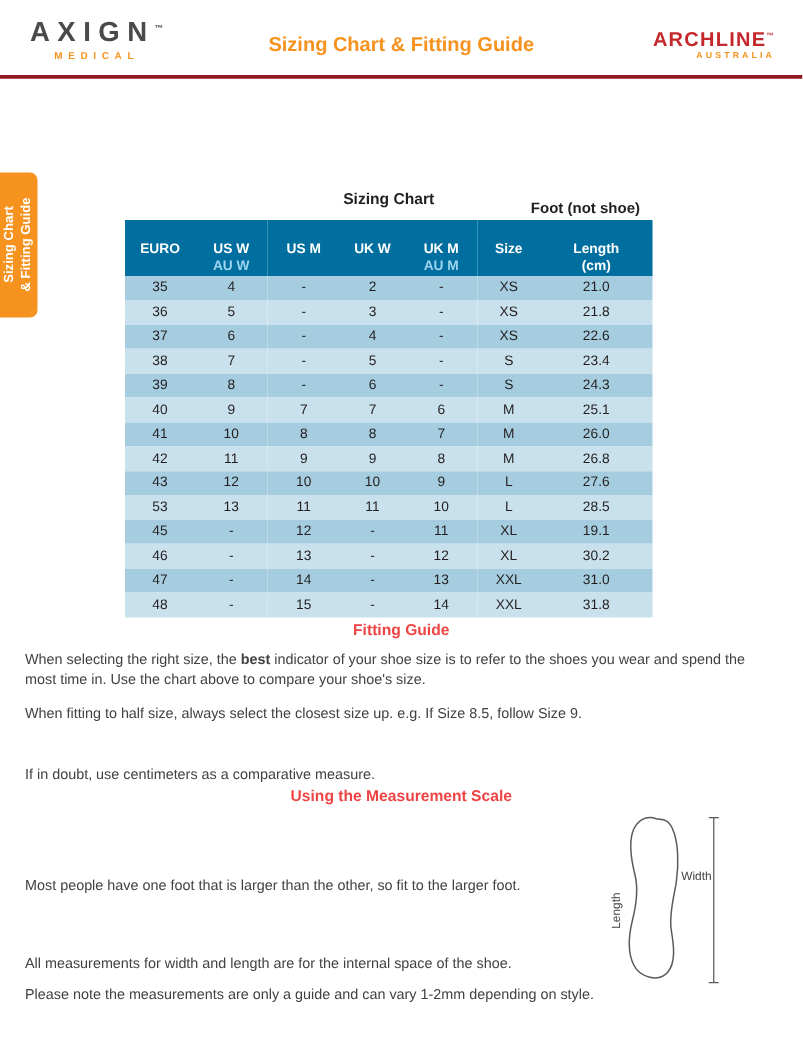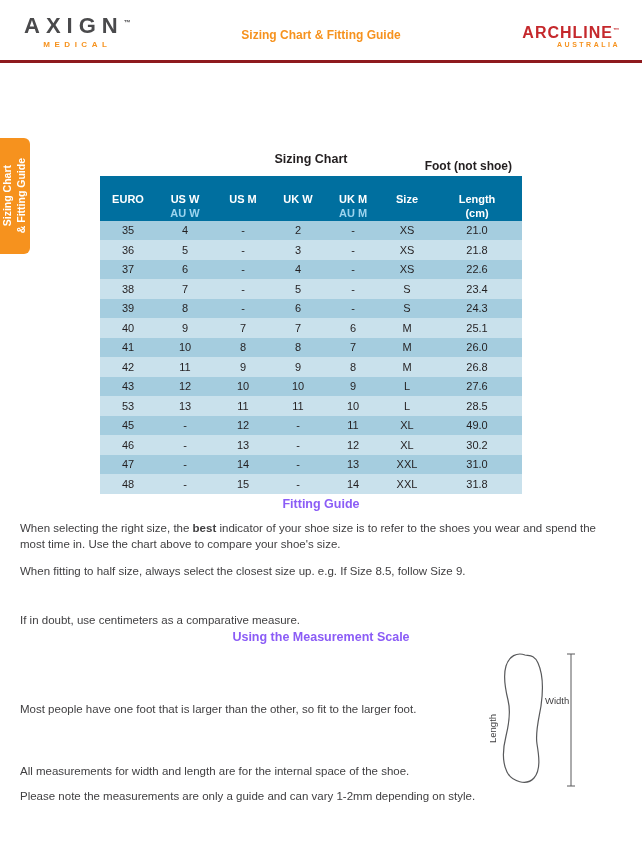--- a/index.html
+++ b/index.html
@@ -4,21 +4,21 @@
 <style>
   * { box-sizing: border-box; margin: 0; padding: 0; }
   body { font-family: "Liberation Sans", sans-serif; background:#ffffff; }
   .page { position: relative; width: 642px; height: 848px; background: #ffffff; overflow: hidden; }
 
   
   .axign { position: absolute; left: 24px; top: 13px; text-align: center; }
   .axign-name { font-size: 22px; font-weight: bold; letter-spacing: 6px; color: #4a4a4c; }
   .axign-name sup { font-size: 7px; letter-spacing: 0; vertical-align: super; }
   .axign-sub { font-size: 8px; font-weight: bold; letter-spacing: 4.5px; color: #F6921E; margin-top: 1px; }
-  .page-title { position: absolute; left: 50%; top: 28px; transform: translateX(-50%); font-size: 12px; font-weight: bold; color: #F6921E; white-space: nowrap; }
+  .page-title { position: absolute; left: 50%; top: 28px; transform: translateX(-50%); font-size: 16px; font-weight: bold; color: #F6921E; white-space: nowrap; }
   .archline { position: absolute; right: 22px; top: 24px; text-align: right; }
   .arch-name { font-size: 16px; font-weight: bold; letter-spacing: 1px; color: #C5282C; }
   .arch-name sup { font-size: 6px; vertical-align: super; }
   .arch-sub { font-size: 7px; font-weight: bold; letter-spacing: 2.5px; color: #F6921E; margin-top: -1px; }
   .rule { position: absolute; left: 0; right: 0; top: 60px; height: 3px; background: #8E1A1E; }
 
   
   .side-tab { position: absolute; left: 0; top: 138px; width: 30px; height: 116px; background: #F6921E; border-radius: 0 6px 6px 0; display: flex; align-items: center; justify-content: center; }
   .side-tab-text { writing-mode: vertical-rl; transform: rotate(180deg); color: #ffffff; font-weight: bold; font-size: 10.5px; line-height: 1.3; text-align: center; white-space: nowrap; }
 
@@ -26,21 +26,21 @@
   .chart-title { position: absolute; left: 100px; top: 152px; width: 422px; text-align: center; font-size: 12.5px; font-weight: bold; color: #231F20; }
   .foot-label { position: absolute; left: 100px; top: 159px; width: 412px; text-align: right; font-size: 12px; font-weight: bold; color: #231F20; }
   .sizing-table { position: absolute; left: 100px; top: 176px; width: 422px; border-collapse: collapse; table-layout: fixed; }
   .sizing-table th { background: #006F9F; color: #ffffff; font-size: 11px; font-weight: bold; text-align: center; vertical-align: top; padding-top: 17px; height: 34px; line-height: 1.25; }
   .sizing-table th .hdr-sub { color: #9CD4EE; }
   .sizing-table td { height: 19.5px; font-size: 11px; text-align: center; color: #231F20; padding: 0; }
   .sizing-table tbody tr:nth-child(odd)  td { background: #A5CDDF; }
   .sizing-table tbody tr:nth-child(even) td { background: #C9E1EC; }
 
   
-  .section-title { position: absolute; left: 0; width: 642px; text-align: center; font-size: 12.5px; font-weight: bold; color: #8b5cf6; }
+  .section-title { position: absolute; left: 0; width: 642px; text-align: center; font-size: 12.5px; font-weight: bold; color: #ef4444; }
   .fitting-title { top: 497px; }
   .measure-title { top: 586px; margin-top: 44px; }
   .para { position: absolute; left: 20px; font-size: 11.5px; line-height: 1.4; color: #414042; }
   .p1 { top: 520px; width: 604px; }
   .p2 { top: 563px; width: 604px; }
   .m1 { top: 612px; width: 604px; }
   .m2 { top: 636px; width: 468px; }
   .m3 { top: 701px; width: 468px; }
   .m4 { top: 763px; width: 604px; }
   .m5 { top: 788px; width: 470px; }
@@ -202,21 +202,21 @@
           <td>L</td>
           <td>28.5</td>
         </tr>
         <tr>
           <td>45</td>
           <td>-</td>
           <td>12</td>
           <td>-</td>
           <td>11</td>
           <td>XL</td>
-          <td>49.0</td>
+          <td>19.1</td>
         </tr>
         <tr>
           <td>46</td>
           <td>-</td>
           <td>13</td>
           <td>-</td>
           <td>12</td>
           <td>XL</td>
           <td>30.2</td>
         </tr>

